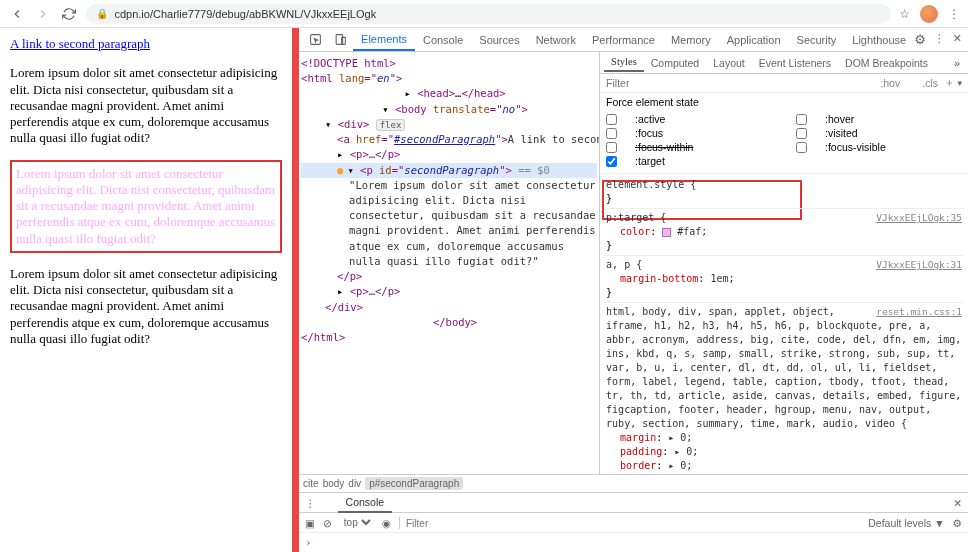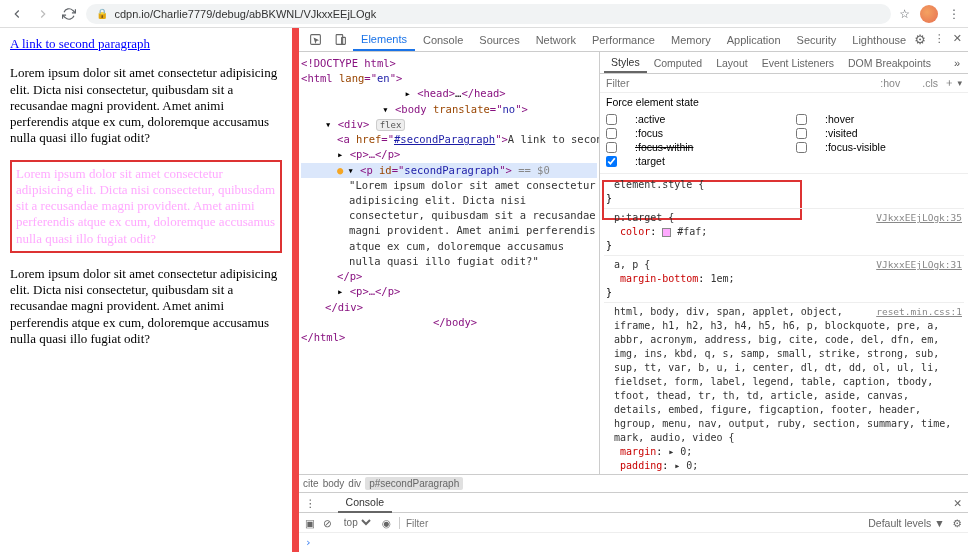--- a/index.html
+++ b/index.html
@@ -20,45 +20,45 @@
 .dt-ico { padding:0 6px; color:#666; cursor:pointer; }
 .dt-tab { padding:4px 8px; color:#666; cursor:pointer; }
 .dt-tab.active { color:#1a73e8; border-bottom:2px solid #1a73e8; }
 .dt-top-right { margin-left:auto; display:flex; gap:8px; padding-right:6px; color:#666; }
 .gear { font-size:13px; }
 .dt-body { display:flex; flex:1; overflow:hidden; }
 .dom-pane { width:300px; font-family:Menlo,Consolas,monospace; font-size:10.5px; padding:4px 2px; line-height:1.45; overflow:hidden; }
 .dom-line { white-space:nowrap; }
 .t { color:#881280; }
 .a { color:#994500; }
-.v { color:#1a1aa6; }
+.v { color:#1a1aa6;font-style:italic; }
 .pill { background:#eee; border:1px solid #ccc; border-radius:3px; padding:0 3px; font-size:9px; color:#555; }
 .sel-line { background:#dbe7fb; }
 .sel-line::before { content:"●"; color:#f5a623; margin-right:4px; }
 .ind1 { padding-left:12px;text-align:center; } .ind2 { padding-left:24px; } .ind3 { padding-left:36px; } .ind4 { padding-left:48px; }
 .dom-text { color:#333; }
 .eq0 { color:#888; }
 .styles-pane { flex:1; border-left:1px solid #ccc; display:flex; flex-direction:column; font-size:11px; overflow:hidden; }
 .st-tabs { display:flex; border-bottom:1px solid #ccc; height:22px; align-items:center; padding:0 4px; }
 .st-tab { padding:3px 7px; color:#666; cursor:pointer; font-size:10.5px; }
-.st-tab.active { color:#333; border-bottom:2px solid #666; }
+.st-tab.active { color:#333; border-bottom:2px solid #666;font-family:Liberation Serif, serif; }
 .chev { margin-left:auto; padding-right:4px; color:#555; }
 .filter-row { display:flex; align-items:center; padding:2px 6px; border-bottom:1px solid #eee; font-size:10.5px; }
 .filter-row input { border:none; outline:none; font-size:10.5px; flex:1; color:#888; }
 .hov { color:#888; margin-left:4px; }
 .cls { color:#888; margin-left:22px; }
 .fes { padding:3px 6px; font-size:10.5px; }
 .fes-grid { display:grid; grid-template-columns:1fr 1fr; gap:2px 24px; padding:2px 6px 6px; font-size:10.5px; border-bottom:1px solid #eee; }
 .chk { display:flex; align-items:flex-end; gap:18px; }
 .chk input { width:11px; height:11px; }
 .redbox { border:2px solid #d33; position:absolute; }
 .strikeline { text-decoration:line-through; }
 .rules { font-family:Menlo,Consolas,monospace; font-size:10px; padding:2px 4px; flex:1; overflow:hidden; line-height:1.4; }
 .rule { border-bottom:1px solid #eee; padding:2px; position:relative; }
-.sel { color:#333;margin-left:8px; }
+.sel { color:#333; }
 .link { color:#888; text-decoration:underline; float:right; font-size:9.5px; }
 .prop { padding-left:14px; }
 .pn { color:#c80000; } .pv { color:#333; }
 .sw { display:inline-block; width:9px; height:9px; border:1px solid #888; vertical-align:middle; background:#faf; }
 .crumbs { border-top:1px solid #ccc; height:18px; display:flex; align-items:center; font-size:10px; padding:0 4px; gap:4px; color:#666; }
 .crumbs span { cursor:pointer; }
 .crumbs .cur { background:#e0e0e0; padding:1px 4px; border-radius:2px; }
 .console-strip { border-top:1px solid #ccc; }
 .cs-tab { display:flex; height:20px; align-items:center; font-size:10.5px; border-bottom:1px solid #ccc; }
 .cs-tab .l { padding:3px 8px; color:#333; border-bottom:2px solid #666; margin-left:16px; }

